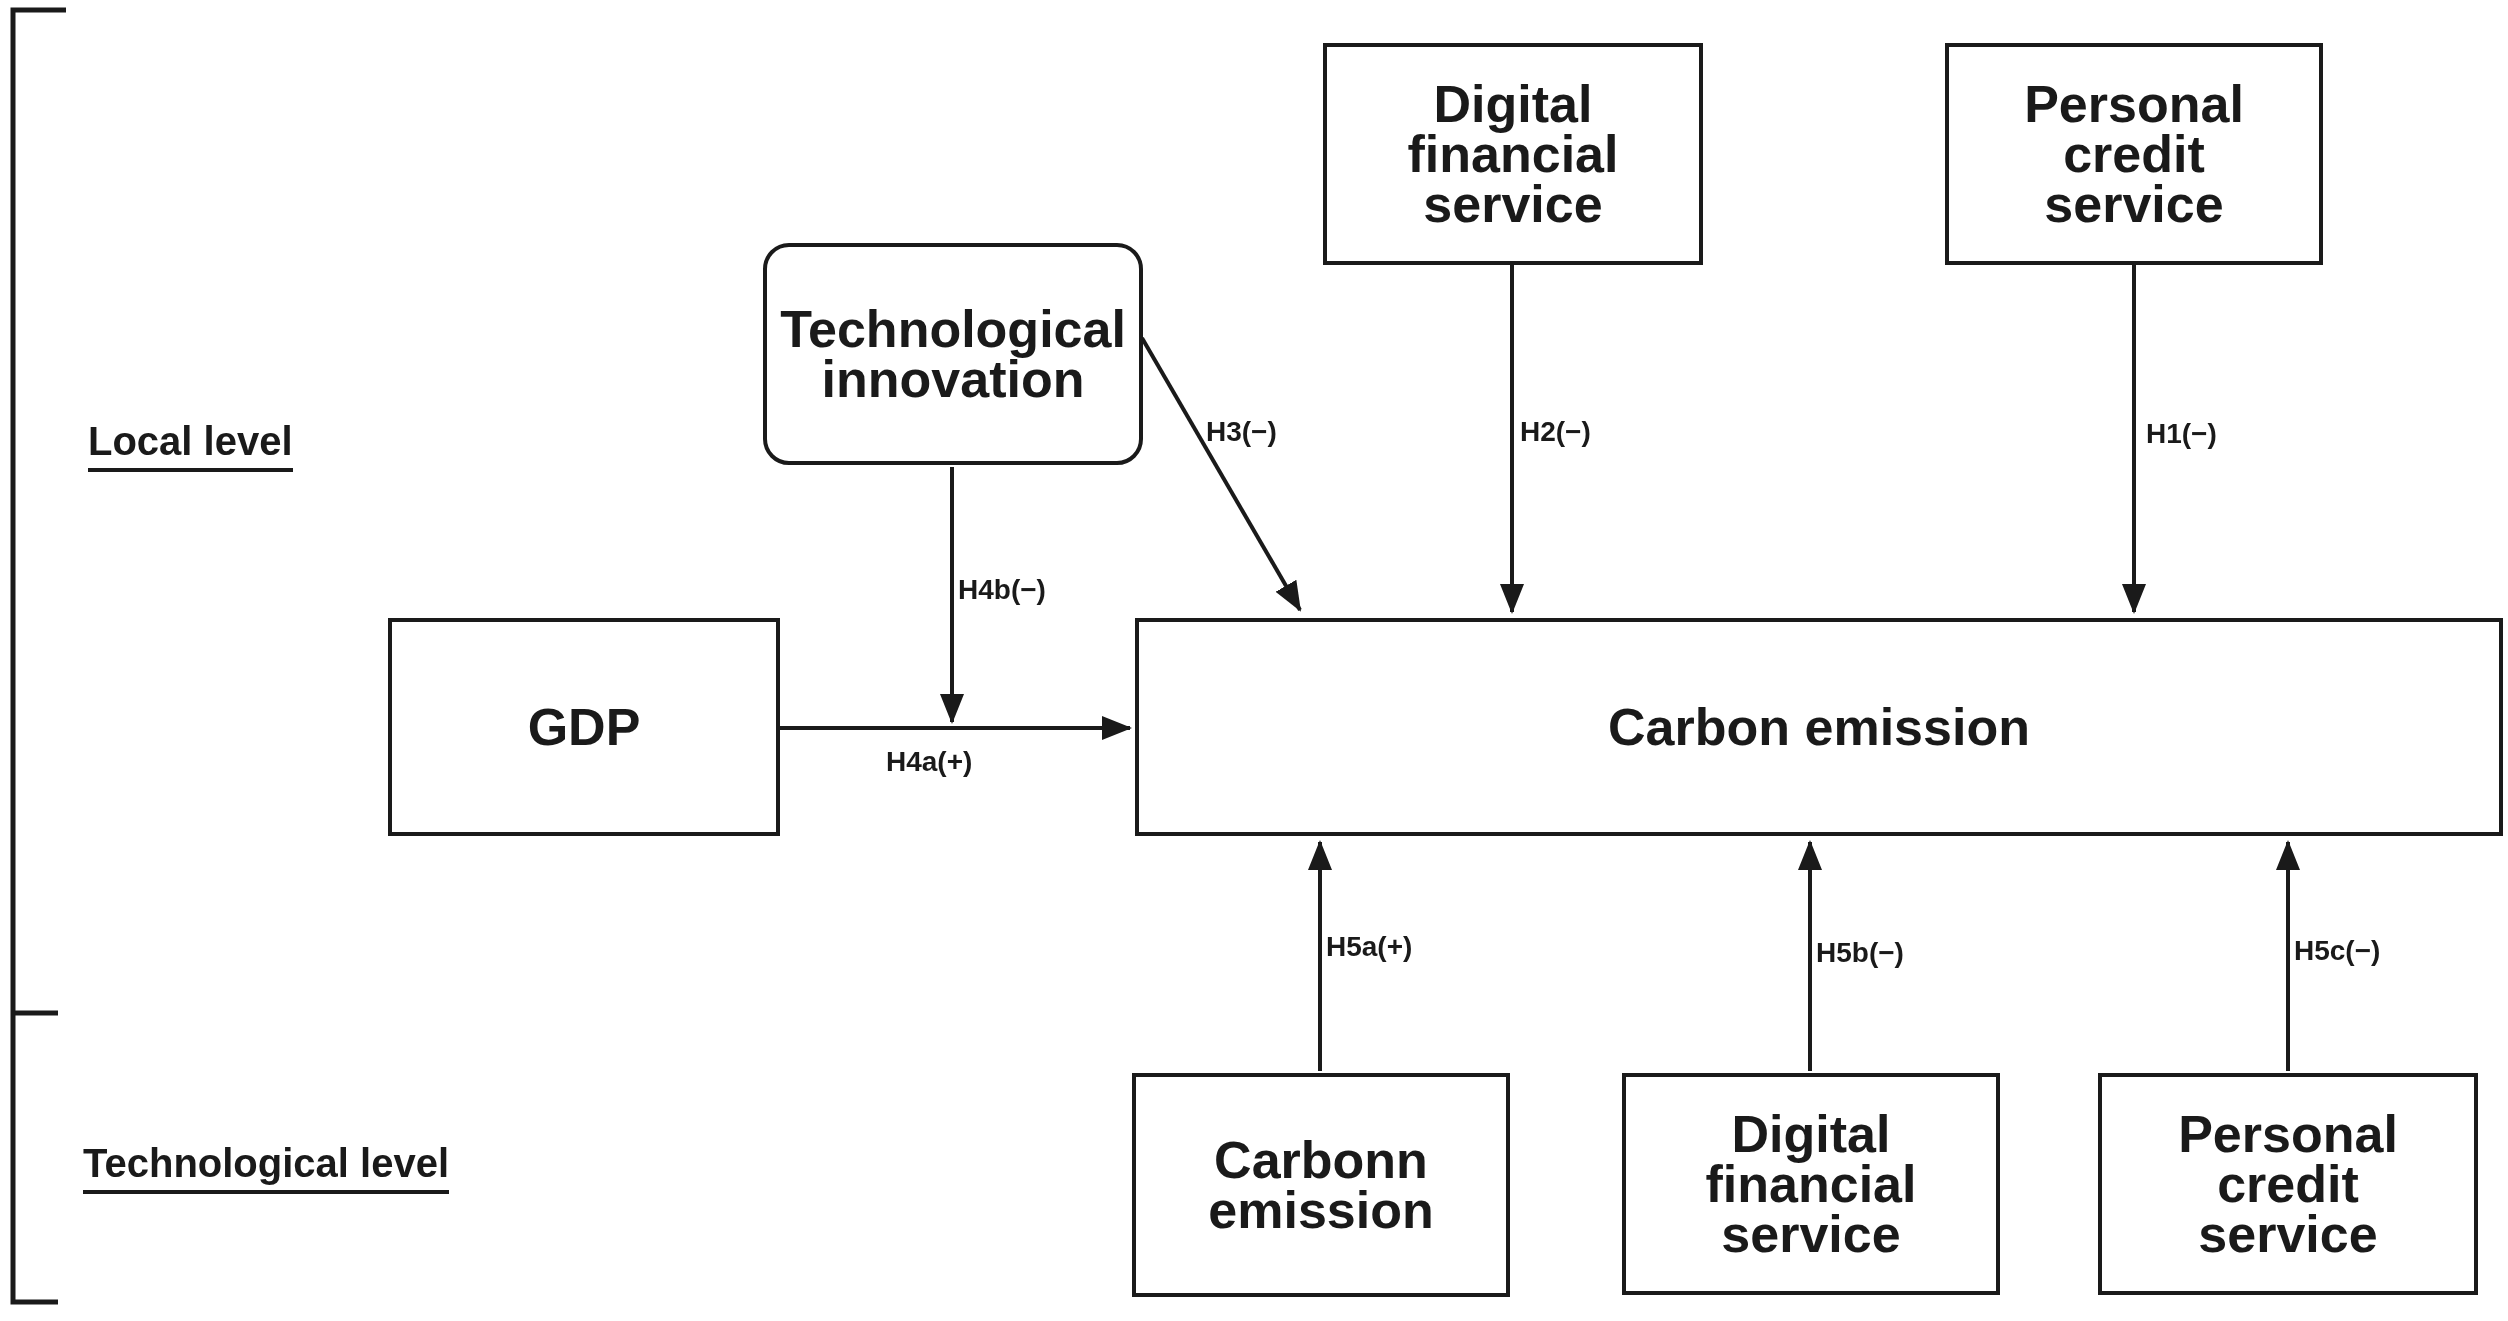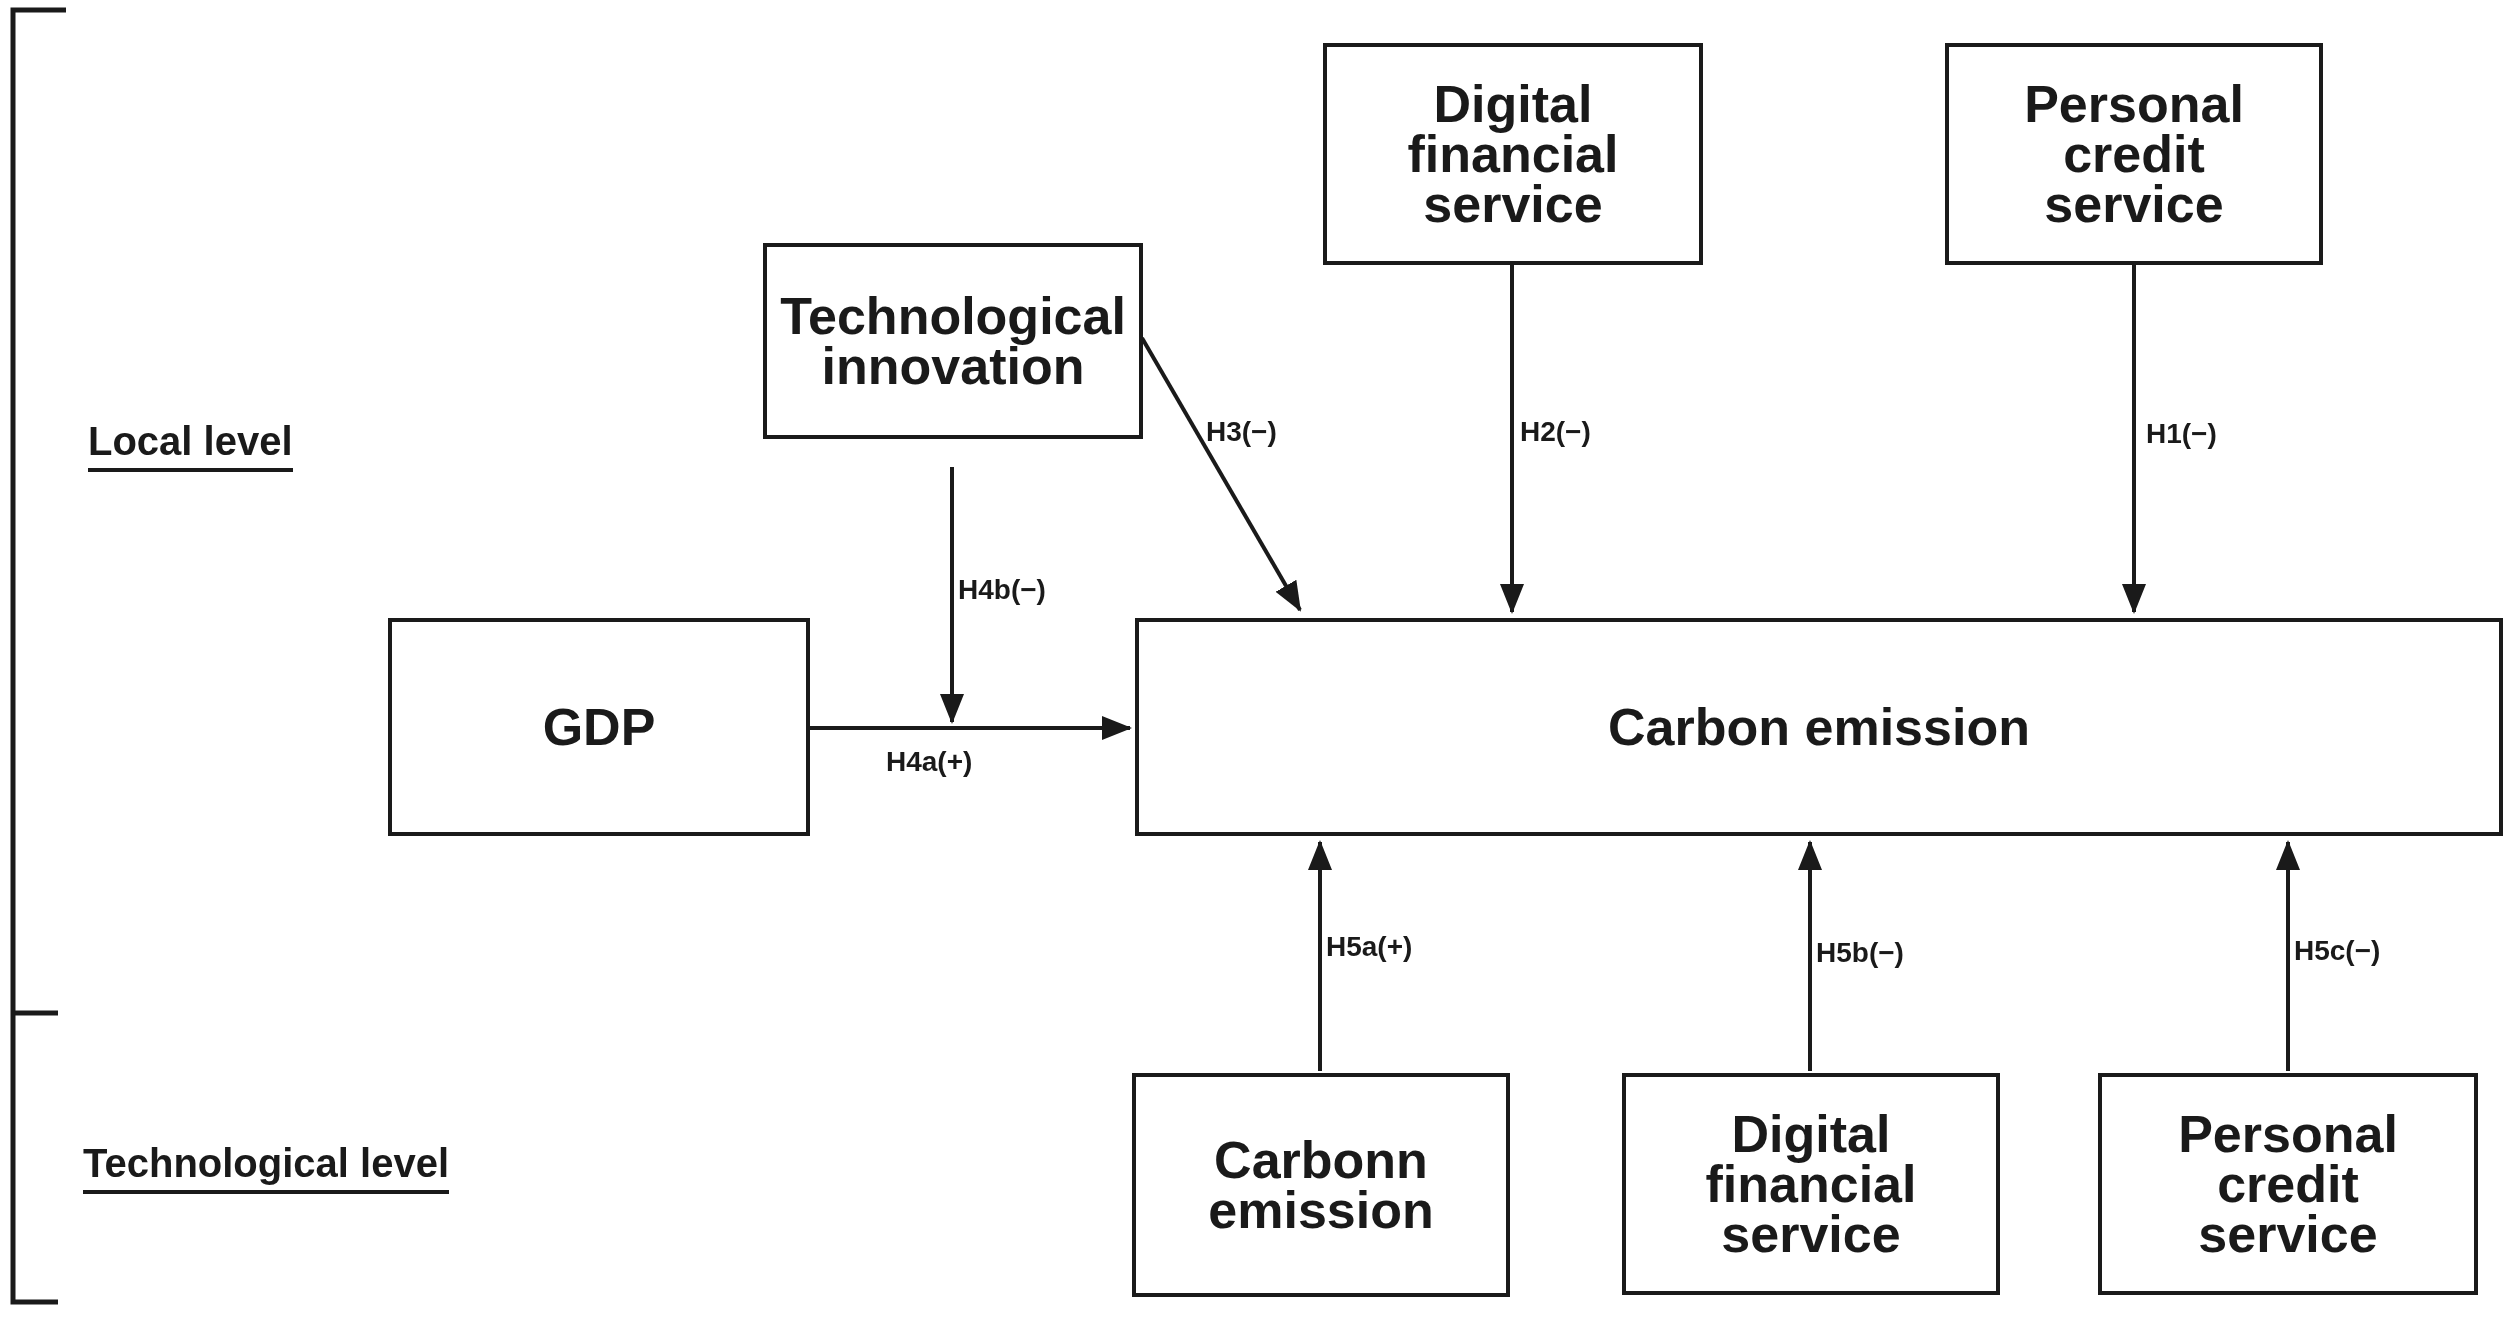--- a/index.html
+++ b/index.html
@@ -66,27 +66,27 @@
     <line x1="772" y1="728" x2="1130" y2="728" marker-end="url(#arrowhead)"></line>
     <line x1="952" y1="467" x2="952" y2="722" marker-end="url(#arrowhead)"></line>
     <line x1="1320" y1="1071" x2="1320" y2="842" marker-end="url(#arrowhead)"></line>
     <line x1="1810" y1="1071" x2="1810" y2="842" marker-end="url(#arrowhead)"></line>
     <line x1="2288" y1="1071" x2="2288" y2="842" marker-end="url(#arrowhead)"></line>
   </svg>
 
   <div class="level-label" style="left:88px;top:418px;">Local level</div>
   <div class="level-label" style="left:83px;top:1140px;">Technological level</div>
 
-  <div class="box" style="left:763px;top:243px;width:380px;height:196px;">Technological
+  <div class="box" style="left:763px;top:243px;width:380px;height:222px;border-radius:26px;">Technological
 innovation</div>
   <div class="box" style="left:1323px;top:43px;width:380px;height:222px;">Digital financial
 service</div>
   <div class="box" style="left:1945px;top:43px;width:378px;height:222px;">Personal credit
 service</div>
-  <div class="box" style="left:388px;top:618px;width:422px;height:218px;">GDP</div>
+  <div class="box" style="left:388px;top:618px;width:392px;height:218px;">GDP</div>
   <div class="box" style="left:1135px;top:618px;width:1368px;height:218px;">Carbon emission</div>
 
   <div class="box" style="left:1132px;top:1073px;width:378px;height:224px;">Carbonn
 emission</div>
   <div class="box" style="left:1622px;top:1073px;width:378px;height:222px;">Digital financial
 service</div>
   <div class="box" style="left:2098px;top:1073px;width:380px;height:222px;">Personal credit
 service</div>
 
   <div class="hlabel" style="left:2146px;top:412px;">H1(−)</div>

